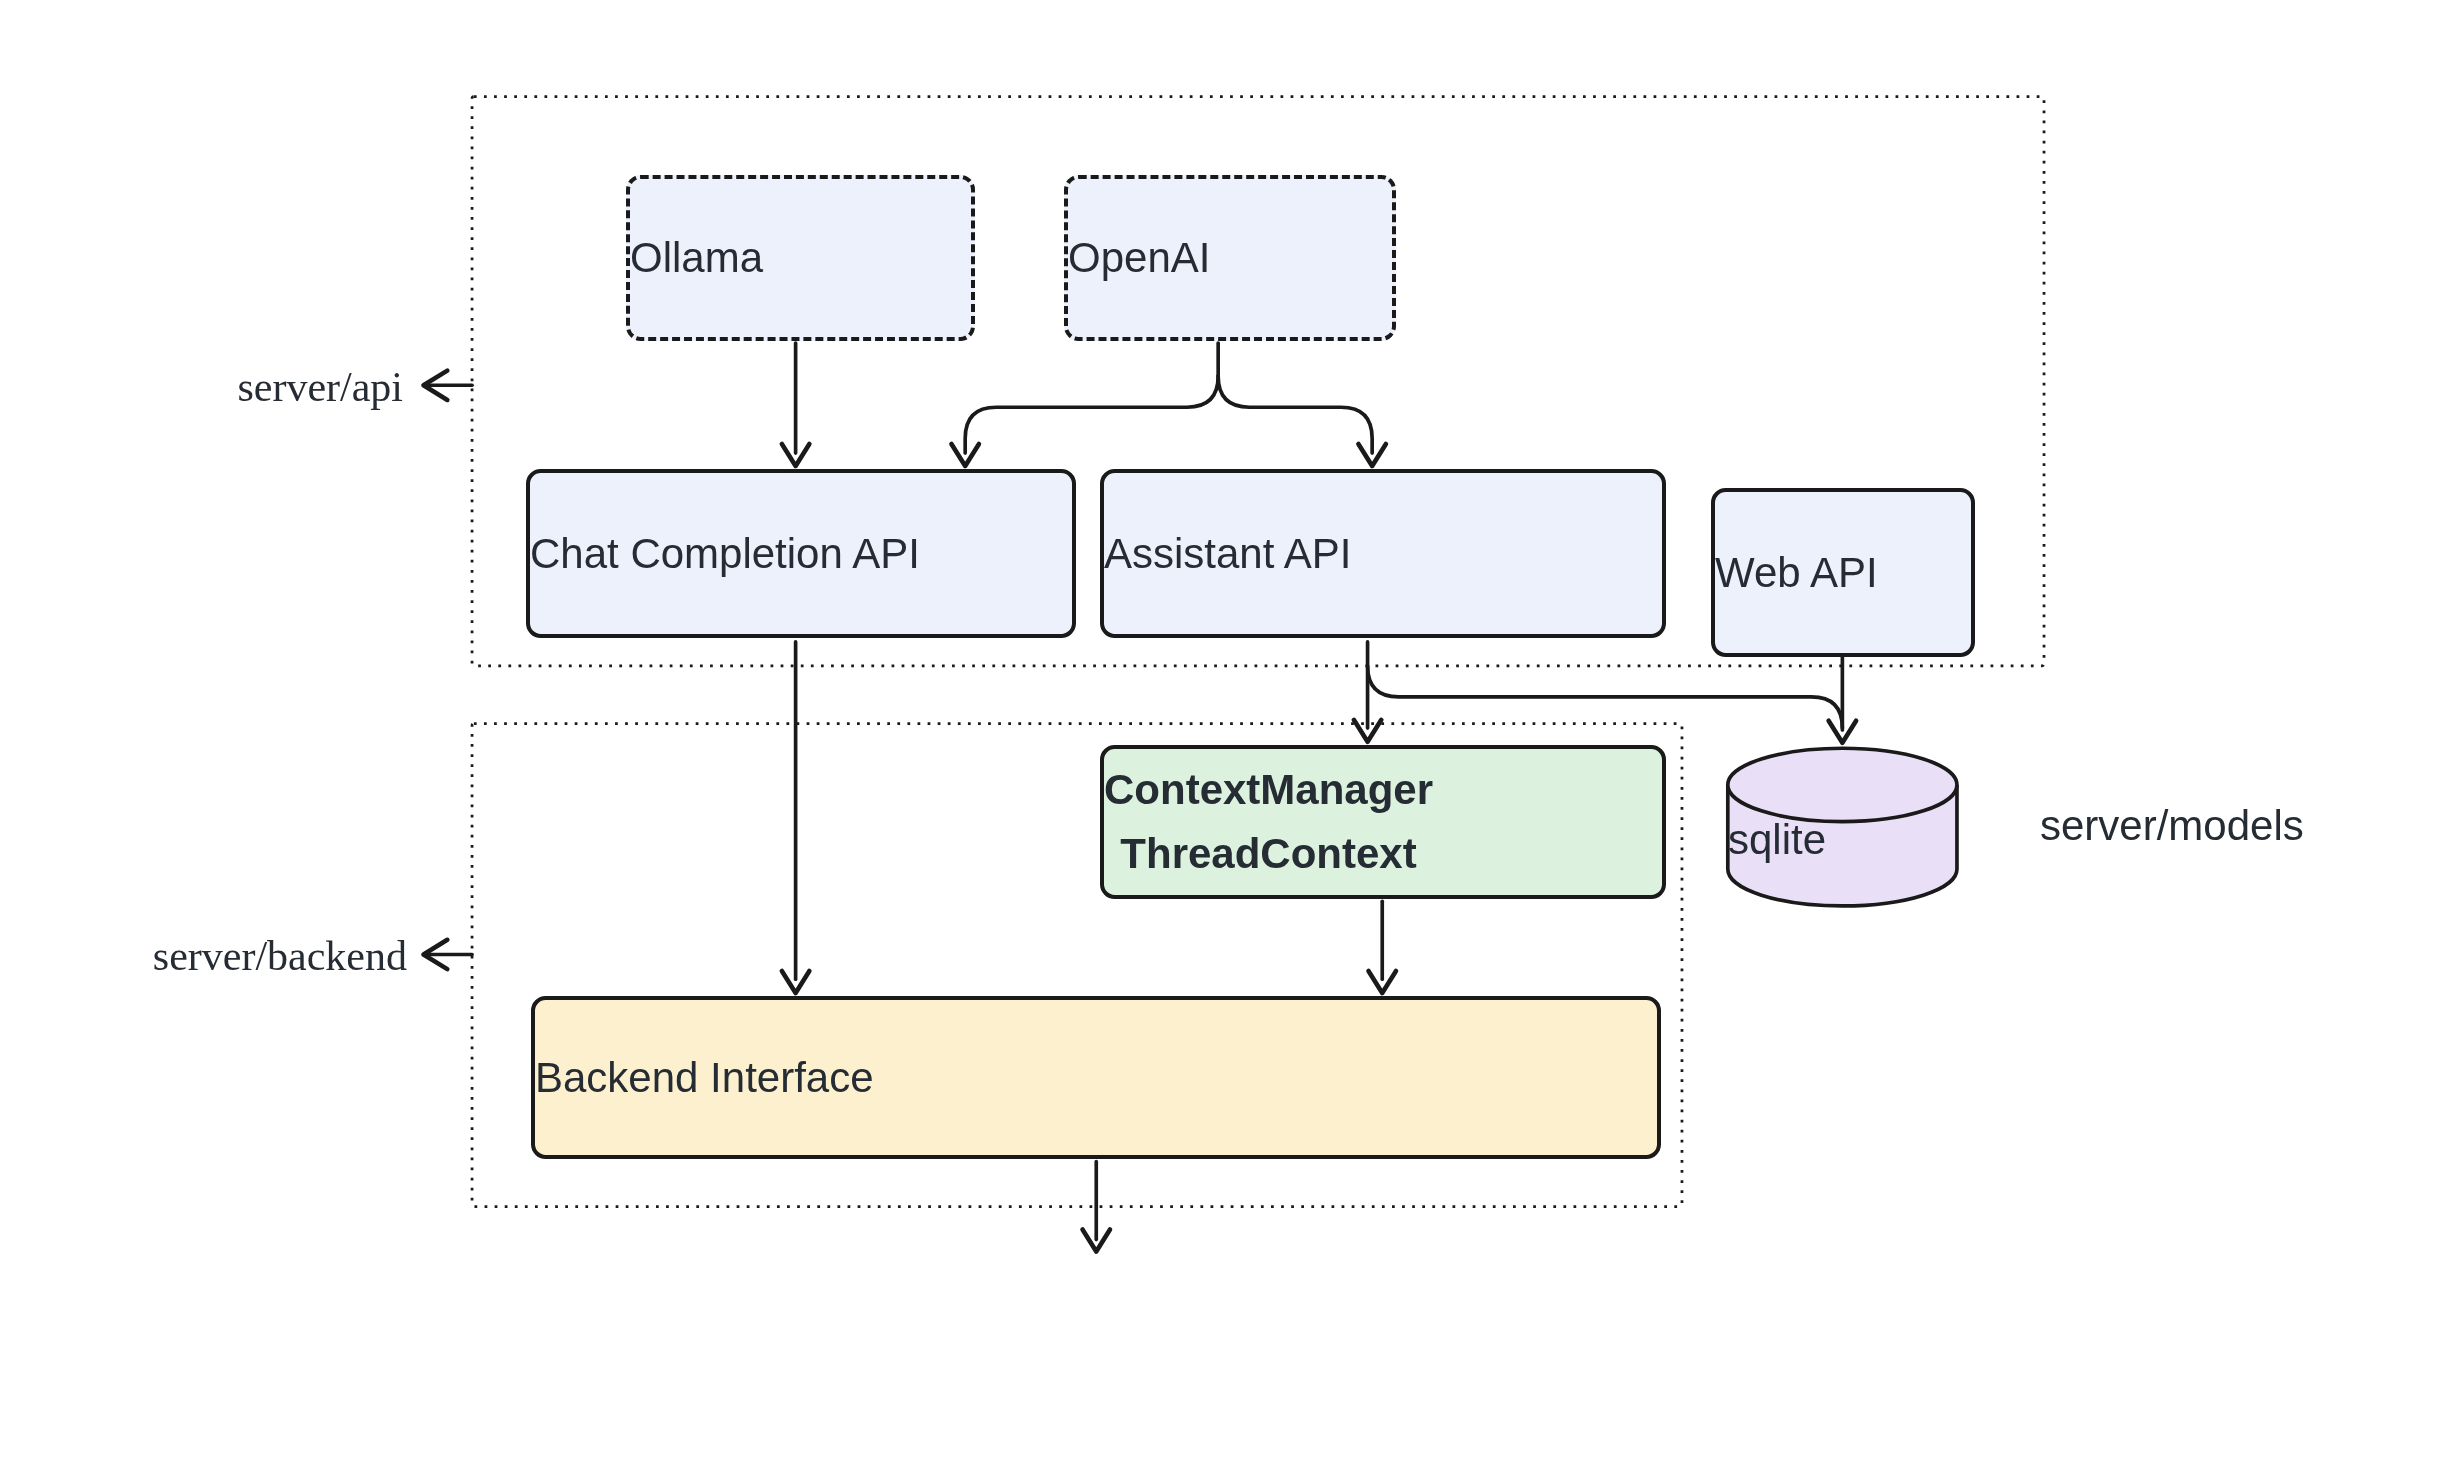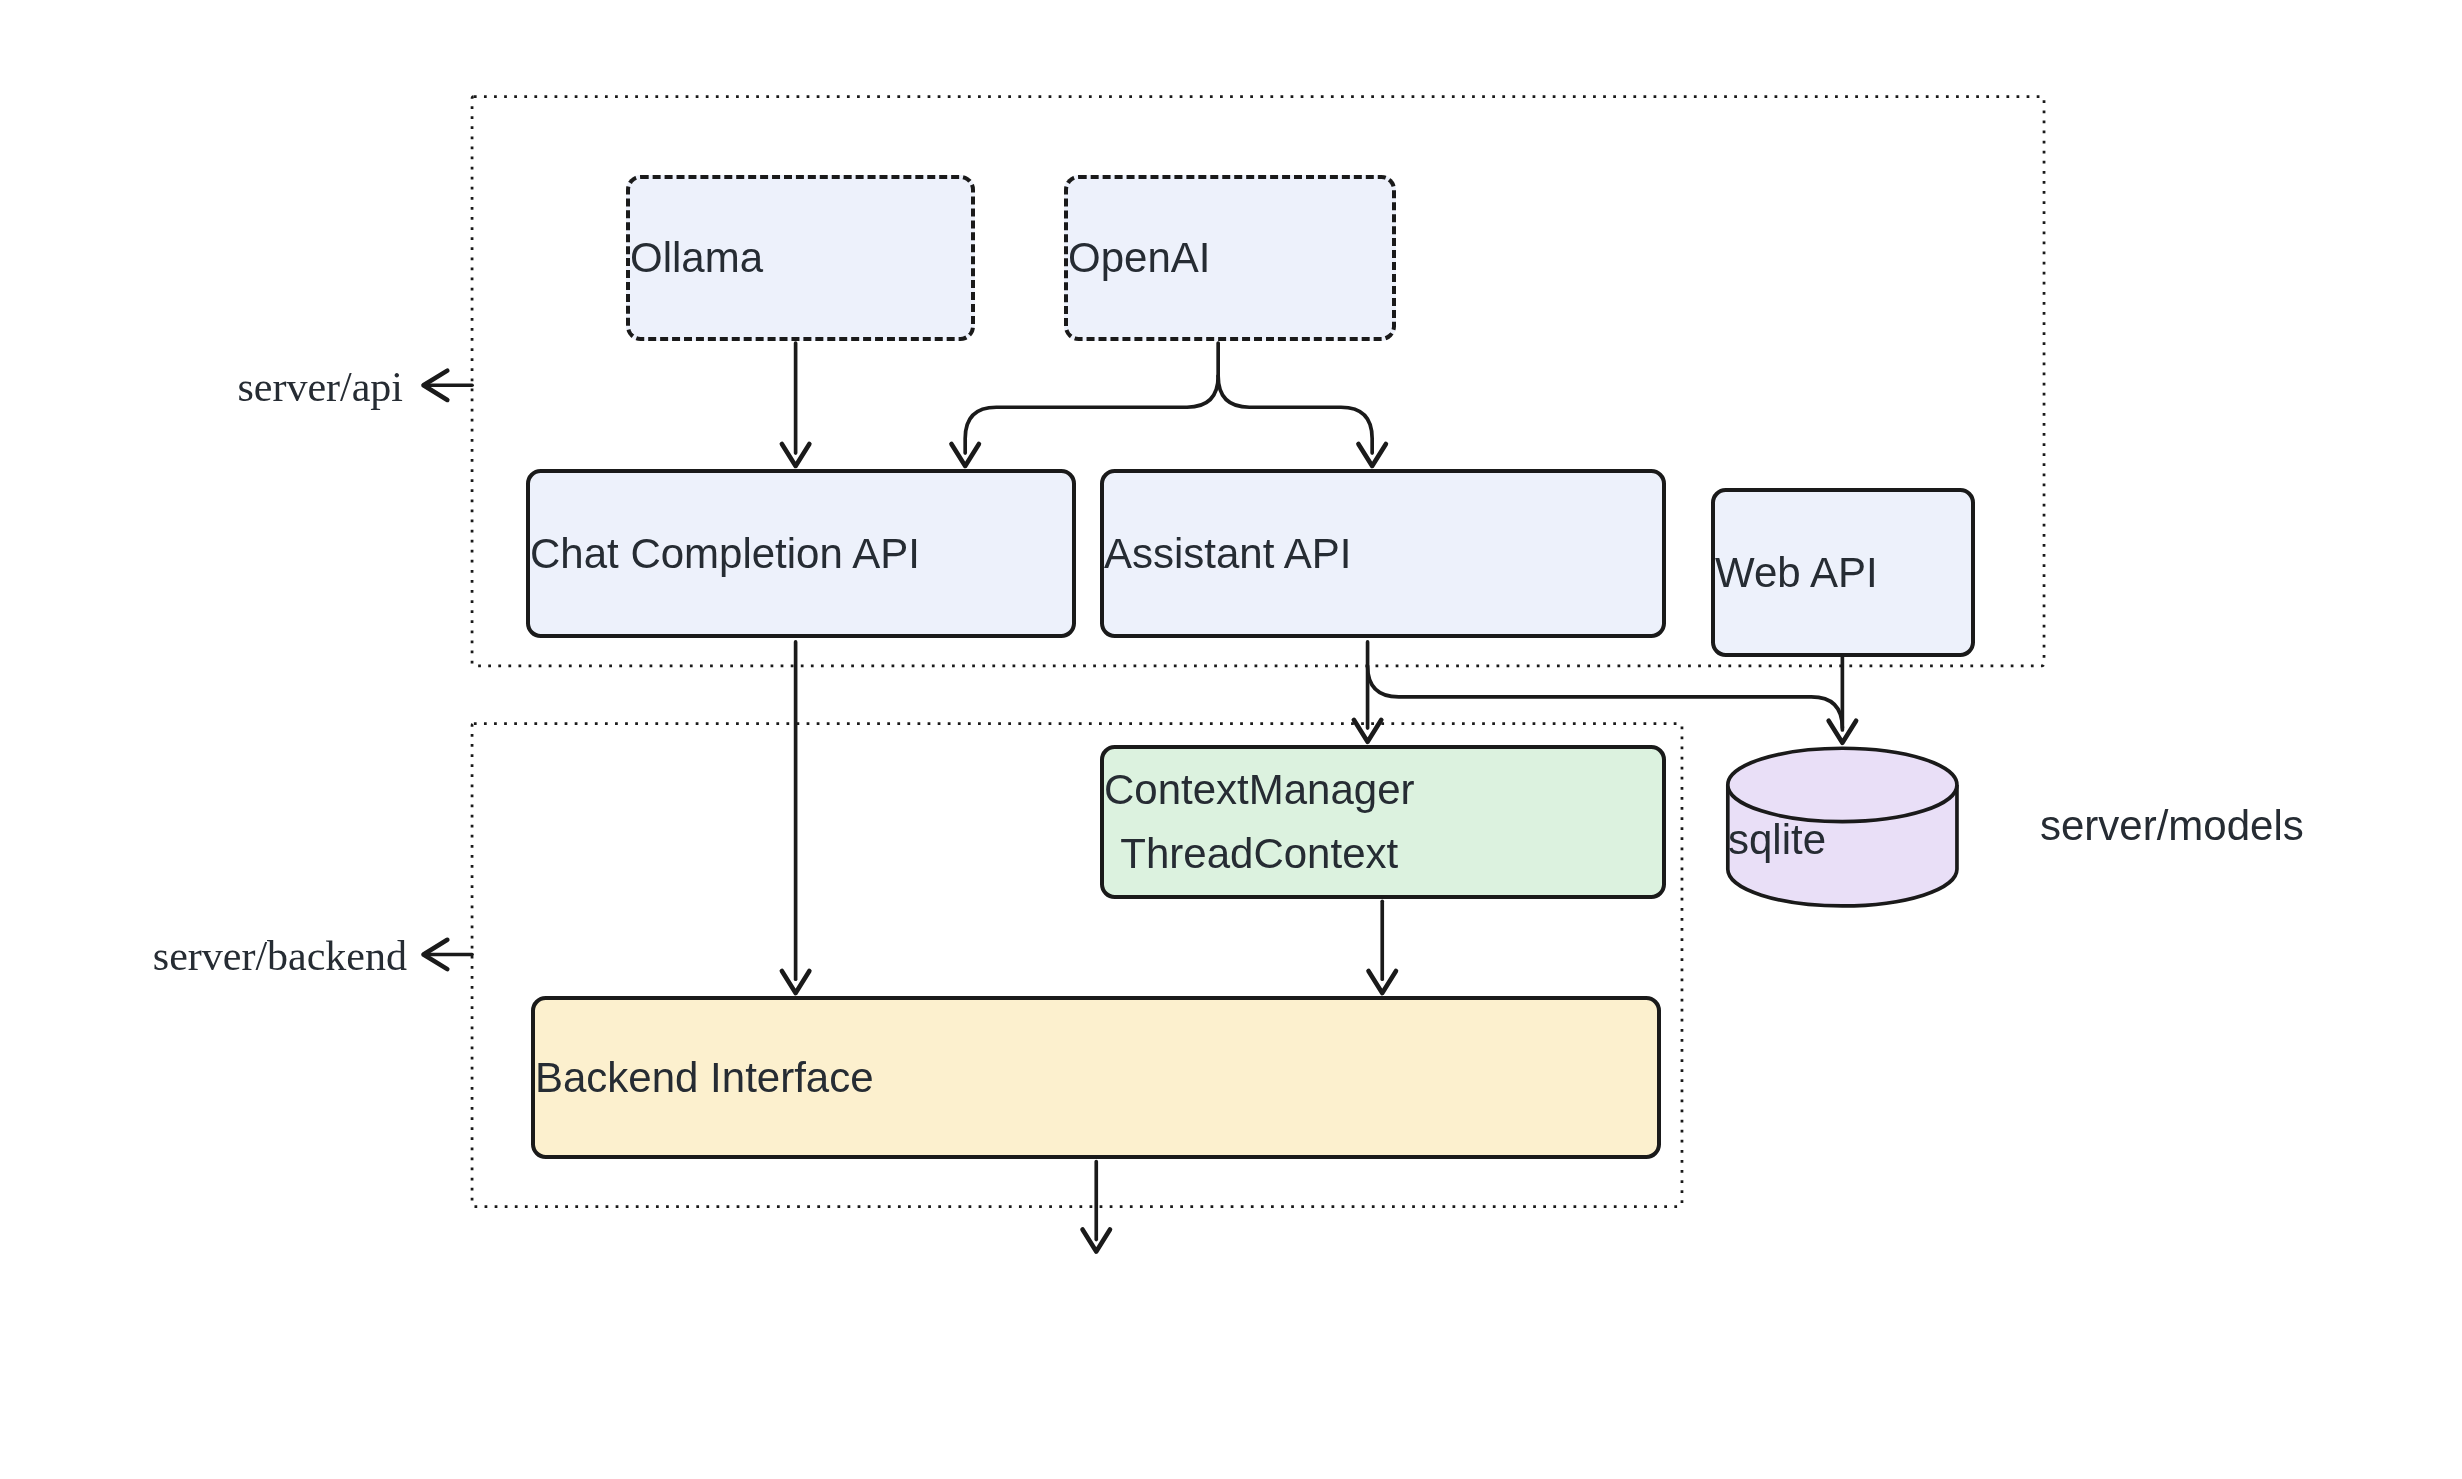--- a/index.html
+++ b/index.html
@@ -22,21 +22,21 @@
     display:flex;align-items:center;
     border:4.6px solid var(--line,#1a1a1a);
     border-radius:14.7px;
     background:var(--node-blue,#edf1fb);
     font-size:42px;
     white-space:nowrap;
     box-sizing:border-box;
     text-align:center;
   }
   .node.dashed{border-style:dashed;}
-  .node.green{background:var(--node-green,#dcf2df);}
+  .node.green{background:var(--node-green,#dcf2df);font-weight:bold;}
   .node.yellow{background:var(--node-yellow,#fcf0ce);}
   .node .multiline{display:flex;flex-direction:column;line-height:64px;}
   .free-label{
     position:absolute;
     font-size:42px;
     white-space:nowrap;
   }
   .free-label.right{text-align:right;font-family:Liberation Serif, serif;}
 </style>
 </head>

